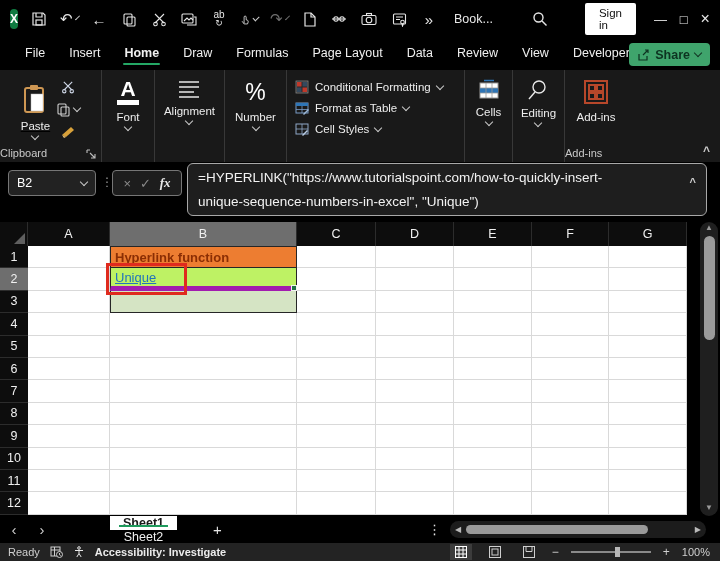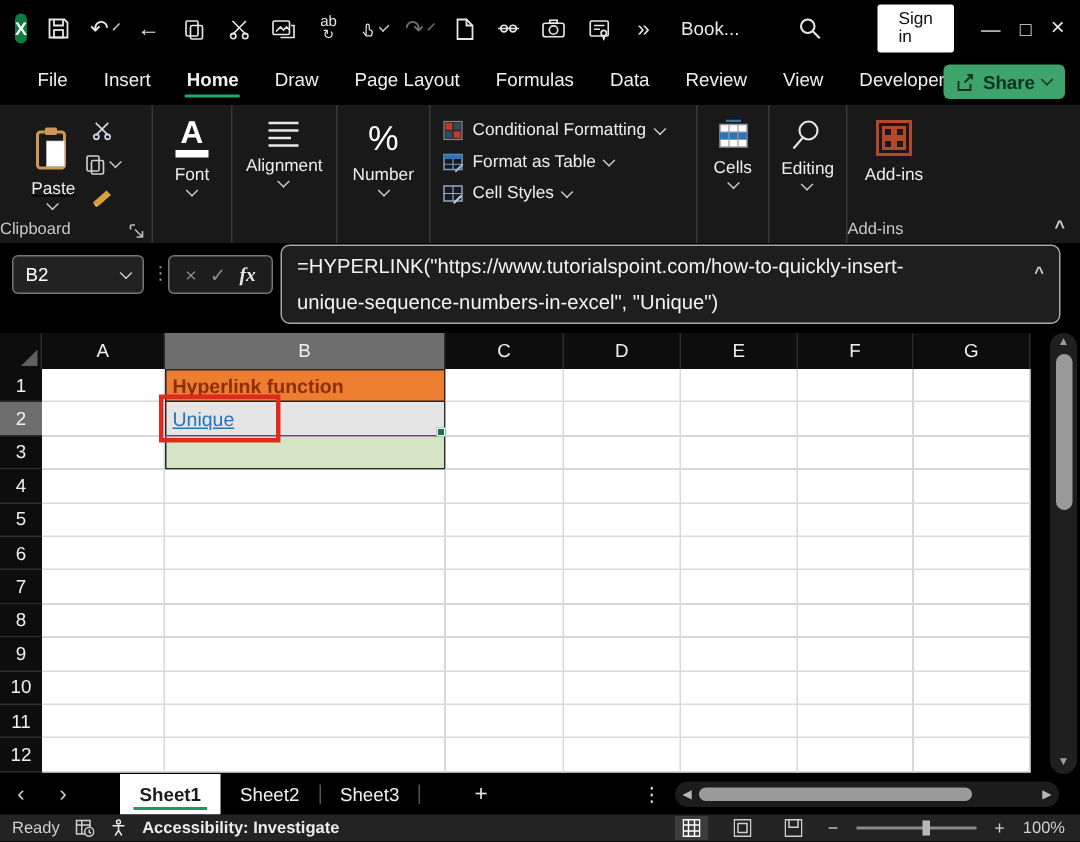--- a/index.html
+++ b/index.html
@@ -61,33 +61,33 @@
   #column-headers{display:flex;height:24px;}
   .corner{width:28px;height:24px;background:#0d0d0d;position:relative;border-right:1px solid #2c2c2c;}
   .corner .tri{position:absolute;right:2px;bottom:2px;width:0;height:0;border-bottom:11px solid #5f5f5f;border-left:11px solid transparent;}
   .colhdr{height:24px;background:#0d0d0d;color:#f0f0f0;font-size:12.5px;display:flex;align-items:center;justify-content:center;border-right:1px solid #2c2c2c;}
   .colhdr.sel{background:#6e6e6e;}
   .grow{display:flex;height:22.4px;}
   .rowhdr{width:28px;background:#0d0d0d;color:#f0f0f0;font-size:12.5px;display:flex;align-items:center;justify-content:center;border-bottom:1px solid #2c2c2c;}
   .rowhdr.sel{background:#6e6e6e;}
   .cell{background:#fff;border-right:1px solid #d9d9d9;border-bottom:1px solid #d9d9d9;display:flex;align-items:center;padding:0 4px;font-size:13px;overflow:hidden;}
   .cB1{background:#ED7D31;border:1.5px solid #262626;color:#8B2E04;font-weight:600;}
-  .cB2{background:#e5e5e5;border-left:1.5px solid #262626;border-right:1.5px solid #262626;border-bottom:1px solid #a21caf;}
+  .cB2{background:#bef264;border-left:1.5px solid #262626;border-right:1.5px solid #262626;border-bottom:5px solid #a21caf;}
   .cB3{background:#D5E4C4;border-left:1.5px solid #262626;border-right:1.5px solid #262626;border-bottom:1.5px solid #262626;}
   .hyperlink{color:#2274BB;text-decoration:underline;}
   #red-annotation{position:absolute;left:106px;top:41px;width:81px;height:32px;border:3px solid #DF2B1E;z-index:6;}
   #fill-handle{position:absolute;left:291px;top:63px;width:6px;height:6px;background:#1E7145;border:1px solid #f2f2f2;z-index:5;}
   #vscroll{position:absolute;left:700px;top:0;width:18px;height:294px;background:#1f1f1f;border-radius:9px;display:flex;flex-direction:column;align-items:center;}
   #vscroll .arr{color:#9a9a9a;font-size:8px;line-height:12px;}
   #vthumb{width:11px;height:104px;background:#9a9a9a;border-radius:6px;margin-top:2px;}
 
   
   #sheetbar{left:0;top:516px;width:720px;height:27px;background:#000;display:flex;align-items:center;}
   .snav{color:#cfcfcf;font-size:15px;width:28px;text-align:center;}
-  #sheet-tabs{display:flex;align-items:center;height:100%;margin-left:24px;}
+  #sheet-tabs{display:flex;align-items:center;height:100%;margin-left:54px;flex-direction:column;}
   .stab{color:#f0f0f0;font-size:12.5px;padding:0 13px;height:100%;display:flex;align-items:center;position:relative;white-space:nowrap;}
   .stab.active{background:#fff;color:#1a1a1a;font-weight:600;}
   .stab.active::after{content:"";position:absolute;left:9px;right:9px;bottom:3px;height:2px;background:#1E9A5C;}
   .stsep{width:1px;height:13px;background:#555;}
   #add-sheet{color:#e6e6e6;font-size:15px;margin-left:36px;}
   #sheet-kebab{position:absolute;left:428px;color:#e6e6e6;font-size:13px;}
   #hscroll{position:absolute;left:450px;top:521px;width:256px;height:17px;background:#1c1c1c;border-radius:9px;display:flex;align-items:center;padding:0 5px;}
   #hscroll .arr{color:#b9b9b9;font-size:8px;}
   #hthumb{height:9px;width:182px;background:#9a9a9a;border-radius:5px;margin-left:5px;}
   #hscroll .arr.right{margin-left:auto;}
@@ -200,22 +200,22 @@
   <div class="winctl">□</div>
   <div class="winctl" style="font-size:16px;">×</div>
 </div>
 
 <div id="menubar" class="abs">
   <div id="menu-tabs">
       <div class="mtab">File</div>
       <div class="mtab">Insert</div>
       <div class="mtab active">Home</div>
       <div class="mtab">Draw</div>
+      <div class="mtab">Formulas</div>
       <div class="mtab">Page Layout</div>
-      <div class="mtab">Formulas</div>
       <div class="mtab">Data</div>
       <div class="mtab">Review</div>
       <div class="mtab">View</div>
       <div class="mtab">Developer</div>
       <div class="mtab">Help</div>
     </div>
 </div>
 <div id="share-btn">
   <svg width="12" height="12" viewBox="0 0 12 12" fill="none" stroke="#0D3321" stroke-width="1.2">
       <path d="M1 5v6h8V7"></path>

